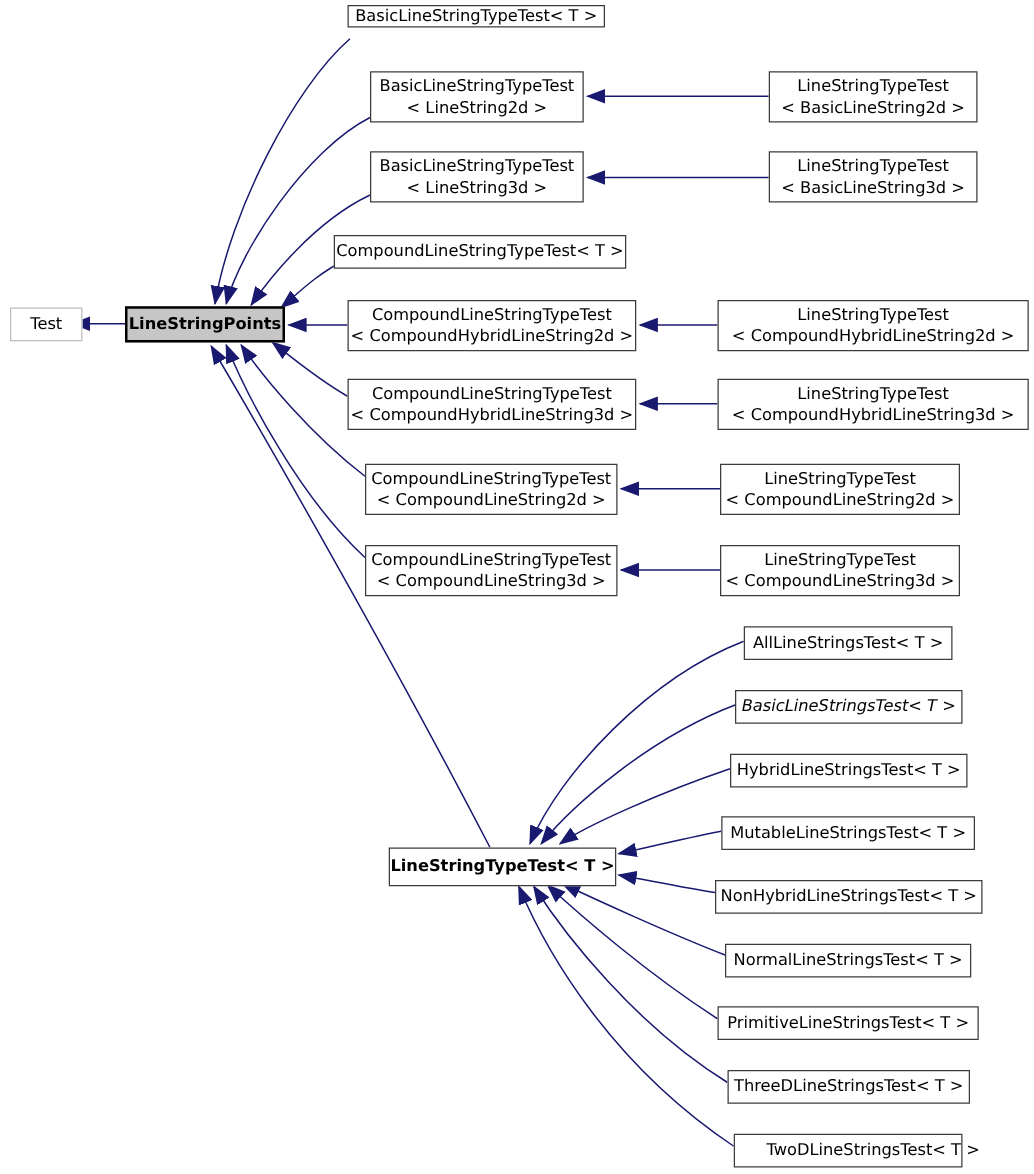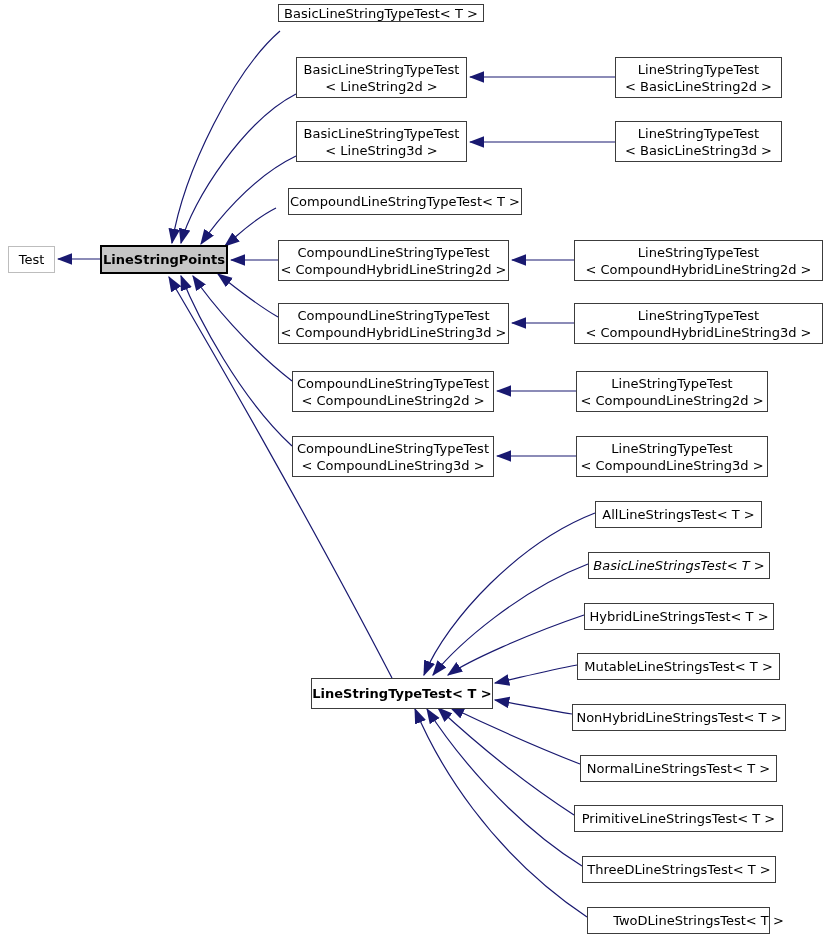--- a/index.html
+++ b/index.html
@@ -105,21 +105,21 @@
 
     <path d="M580,764 C 534,746 473,718 450,707" marker-end="url(#arrow)"></path>
 
     <path d="M574,815 C 518,779 464,732 438,708" marker-end="url(#arrow)"></path>
 
     <path d="M582,866 C 508,820 452,748 427,709" marker-end="url(#arrow)"></path>
 
     <path d="M587,917 C 490,852 438,764 415,709" marker-end="url(#arrow)"></path>
   </svg>
 
-  <div class="node node--external" style="left:8px; top:246px; width:47px; height:27px;">
+  <div class="node node--external" style="left:8px; top:246px; width:58px; height:27px;">
     <span>Test</span>
   </div>
 
   <div class="node node--highlight" style="left:100px; top:245px; width:128px; height:29px;font-weight:bold;">
     <span>LineStringPoints</span>
   </div>
 
   <div class="node" style="left:278px; top:4px; width:206px; height:18px;">
     <span>BasicLineStringTypeTest&lt; T &gt;</span>
   </div>
@@ -127,21 +127,21 @@
   <div class="node" style="left:296px; top:57px; width:171px; height:41px;">
     <span>BasicLineStringTypeTest</span>
     <span>&lt; LineString2d &gt;</span>
   </div>
 
   <div class="node" style="left:296px; top:121px; width:171px; height:41px;">
     <span>BasicLineStringTypeTest</span>
     <span>&lt; LineString3d &gt;</span>
   </div>
 
-  <div class="node" style="left:288px; top:188px; width:234px; height:27px;">
+  <div class="node" style="left:267px; top:188px; width:234px; height:27px;">
     <span>CompoundLineStringTypeTest&lt; T &gt;</span>
   </div>
 
   <div class="node" style="left:278px; top:240px; width:231px; height:41px;">
     <span>CompoundLineStringTypeTest</span>
     <span>&lt; CompoundHybridLineString2d &gt;</span>
   </div>
 
   <div class="node" style="left:278px; top:303px; width:231px; height:41px;">
     <span>CompoundLineStringTypeTest</span>

